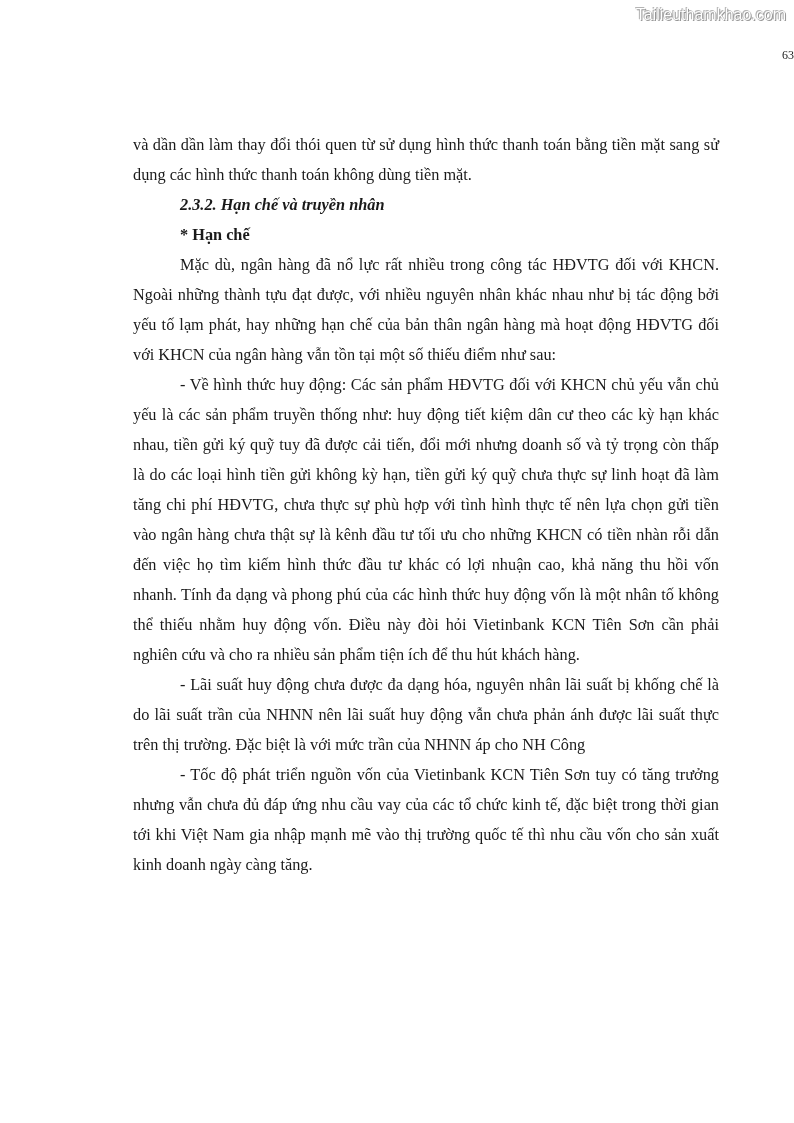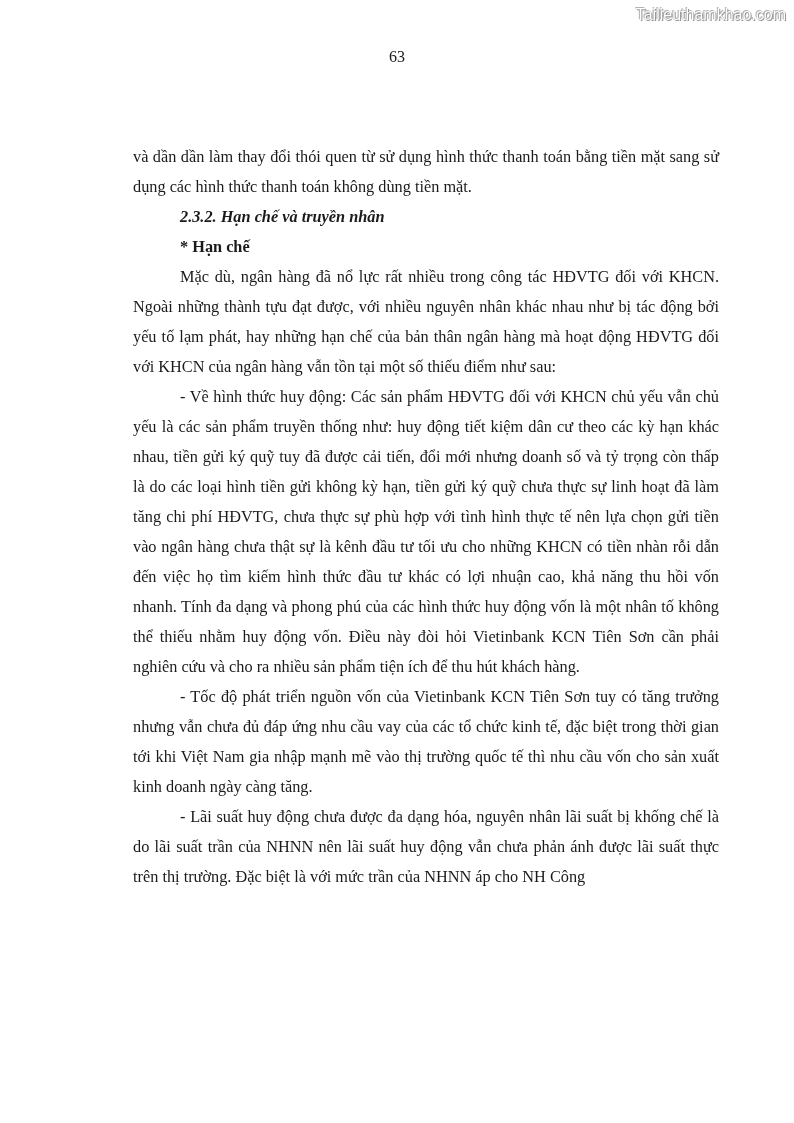--- a/index.html
+++ b/index.html
@@ -23,31 +23,30 @@
       font-size: 16px;
       color: #ffffff;
       letter-spacing: 0px;
       text-shadow: 0 0 1px #777, 1px 1px 0 #999, -1px -1px 0 #bbb;
     }
     .page-number {
       position: absolute;
       top: 48px;
       left: 0;
       width: 100%;
-      text-align: center;
-      font-size: 16px;
+      text-align: right;
+      font-size: 12px;
     }
     .content {
       position: absolute;
       top: 130px;
       left: 133px;
       width: 586px;
       font-size: 16.3px;
       line-height: 30px;
-      margin-top: 12px;
     }
     .content p {
       margin: 0;
       text-align: justify;
       text-align-last: left;
     }
     .indent {
       text-indent: 47px;
     }
     .heading {
@@ -64,15 +63,15 @@
 <div class="watermark">Tailieuthamkhao.com</div>
 
 <div class="page-number">63</div>
 
 <div class="content">
   <p>và dần dần làm thay đổi thói quen từ sử dụng hình thức thanh toán bằng tiền mặt sang sử dụng các hình thức thanh toán không dùng tiền mặt.</p>
   <p class="heading italic">2.3.2. Hạn chế và truyền nhân</p>
   <p class="heading">* Hạn chế</p>
   <p class="indent">Mặc dù, ngân hàng đã nổ lực rất nhiều trong công tác HĐVTG đối với KHCN. Ngoài những thành tựu đạt được, với nhiều nguyên nhân khác nhau như bị tác động bởi yếu tố lạm phát, hay những hạn chế của bản thân ngân hàng mà hoạt động HĐVTG đối với KHCN của ngân hàng vẫn tồn tại một số thiếu điểm như sau:</p>
   <p class="indent">- Về hình thức huy động: Các sản phẩm HĐVTG đối với KHCN chủ yếu vẫn chủ yếu là các sản phẩm truyền thống như: huy động tiết kiệm dân cư theo các kỳ hạn khác nhau, tiền gửi ký quỹ tuy đã được cải tiến, đổi mới nhưng doanh số và tỷ trọng còn thấp là do các loại hình tiền gửi không kỳ hạn, tiền gửi ký quỹ chưa thực sự linh hoạt đã làm tăng chi phí HĐVTG, chưa thực sự phù hợp với tình hình thực tế nên lựa chọn gửi tiền vào ngân hàng chưa thật sự là kênh đầu tư tối ưu cho những KHCN có tiền nhàn rỗi dẫn đến việc họ tìm kiếm hình thức đầu tư khác có lợi nhuận cao, khả năng thu hồi vốn nhanh. Tính đa dạng và phong phú của các hình thức huy động vốn là một nhân tố không thể thiếu  nhằm huy động vốn. Điều này đòi hỏi Vietinbank KCN Tiên Sơn cần phải nghiên cứu và cho ra nhiều sản phẩm tiện ích để thu hút khách hàng.</p>
+  <p class="indent">- Lãi suất huy động chưa được đa dạng hóa, nguyên nhân lãi suất bị khống chế là do lãi suất trần của NHNN nên lãi suất huy động vẫn chưa phản ánh được lãi suất thực trên thị trường. Đặc biệt là với mức trần của NHNN áp cho NH Công</p>
   <p class="indent">- Tốc độ phát triển nguồn vốn của Vietinbank KCN Tiên Sơn tuy có tăng trưởng nhưng vẫn chưa đủ đáp ứng nhu cầu vay của các tổ chức kinh tế, đặc biệt trong thời gian tới khi Việt Nam gia nhập mạnh mẽ vào thị trường quốc tế thì nhu cầu vốn cho sản xuất kinh doanh ngày càng tăng.</p>
-  <p class="indent">- Lãi suất huy động chưa được đa dạng hóa, nguyên nhân lãi suất bị khống chế là do lãi suất trần của NHNN nên lãi suất huy động vẫn chưa phản ánh được lãi suất thực trên thị trường. Đặc biệt là với mức trần của NHNN áp cho NH Công</p>
 </div>
 
 </body></html>

